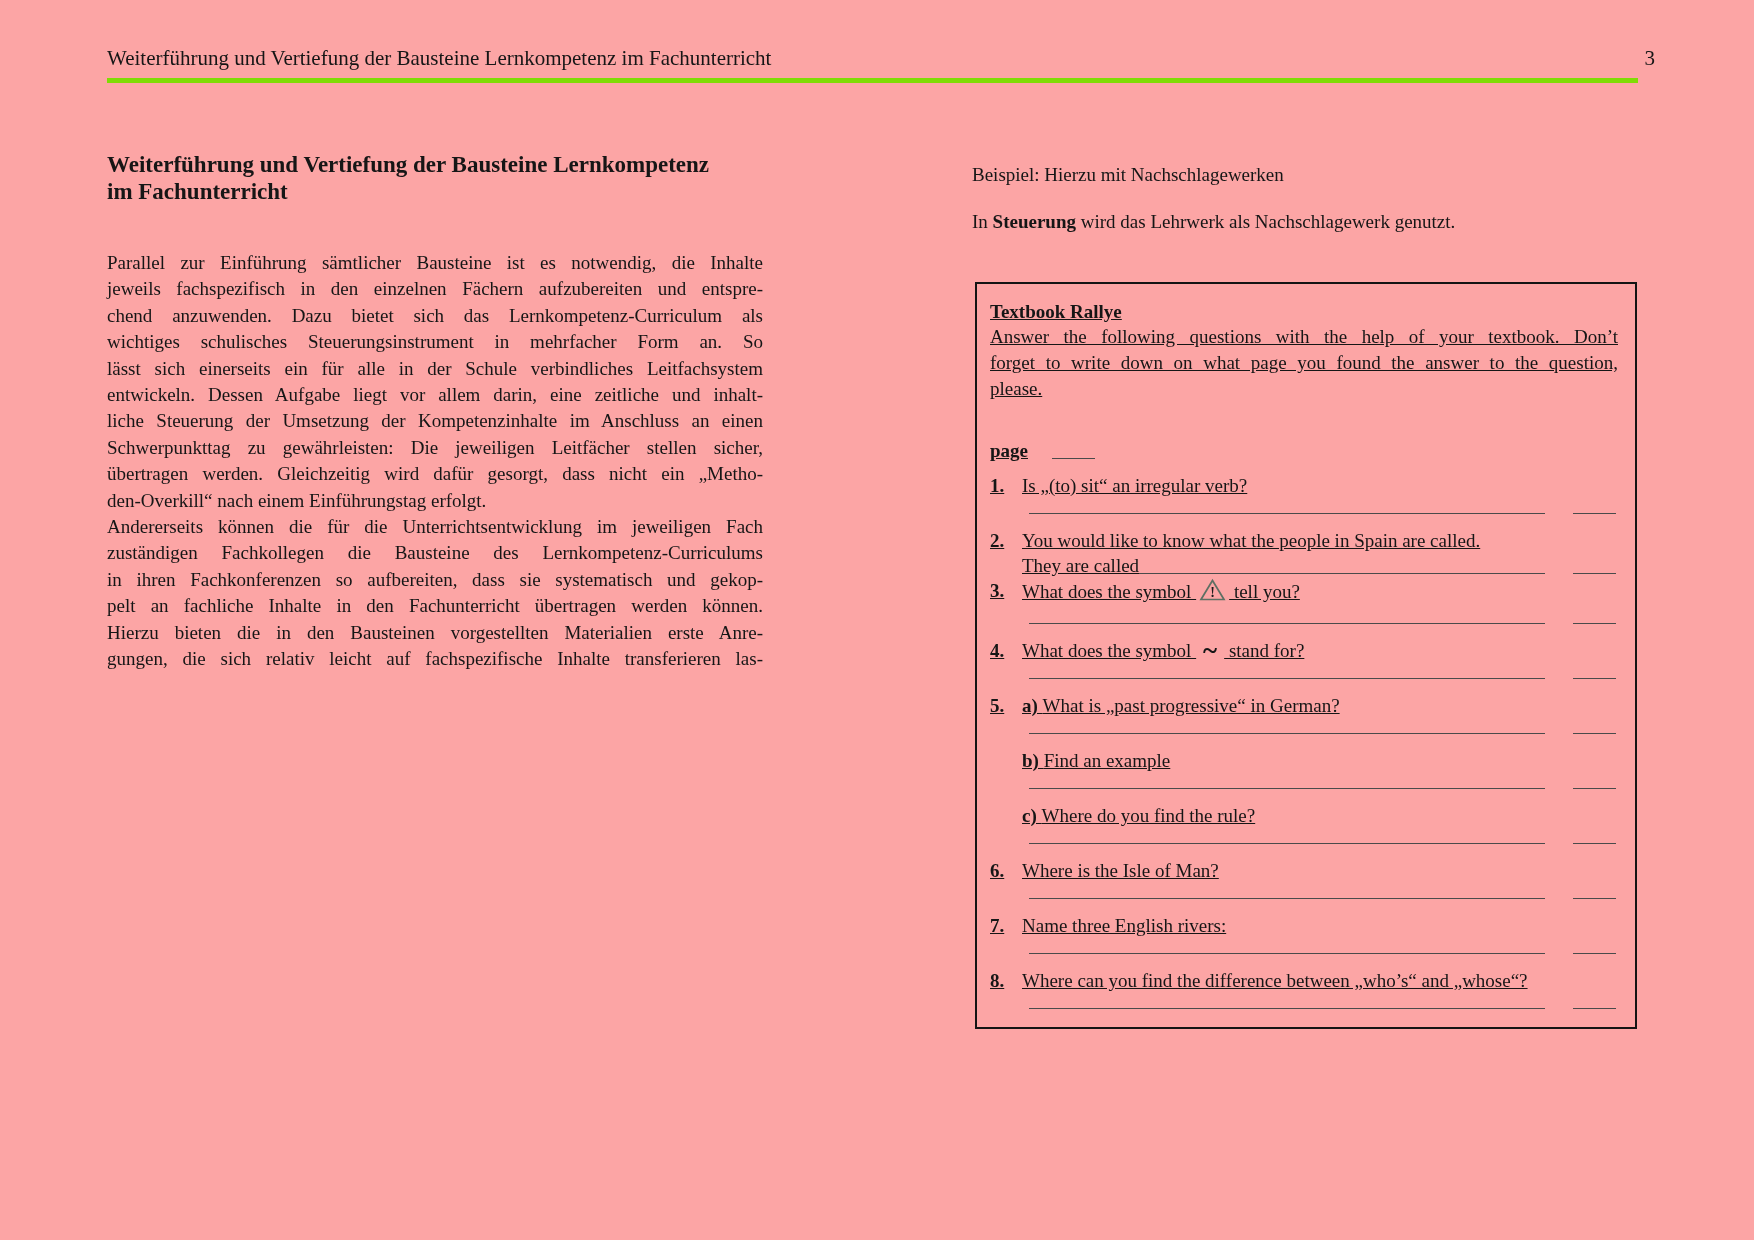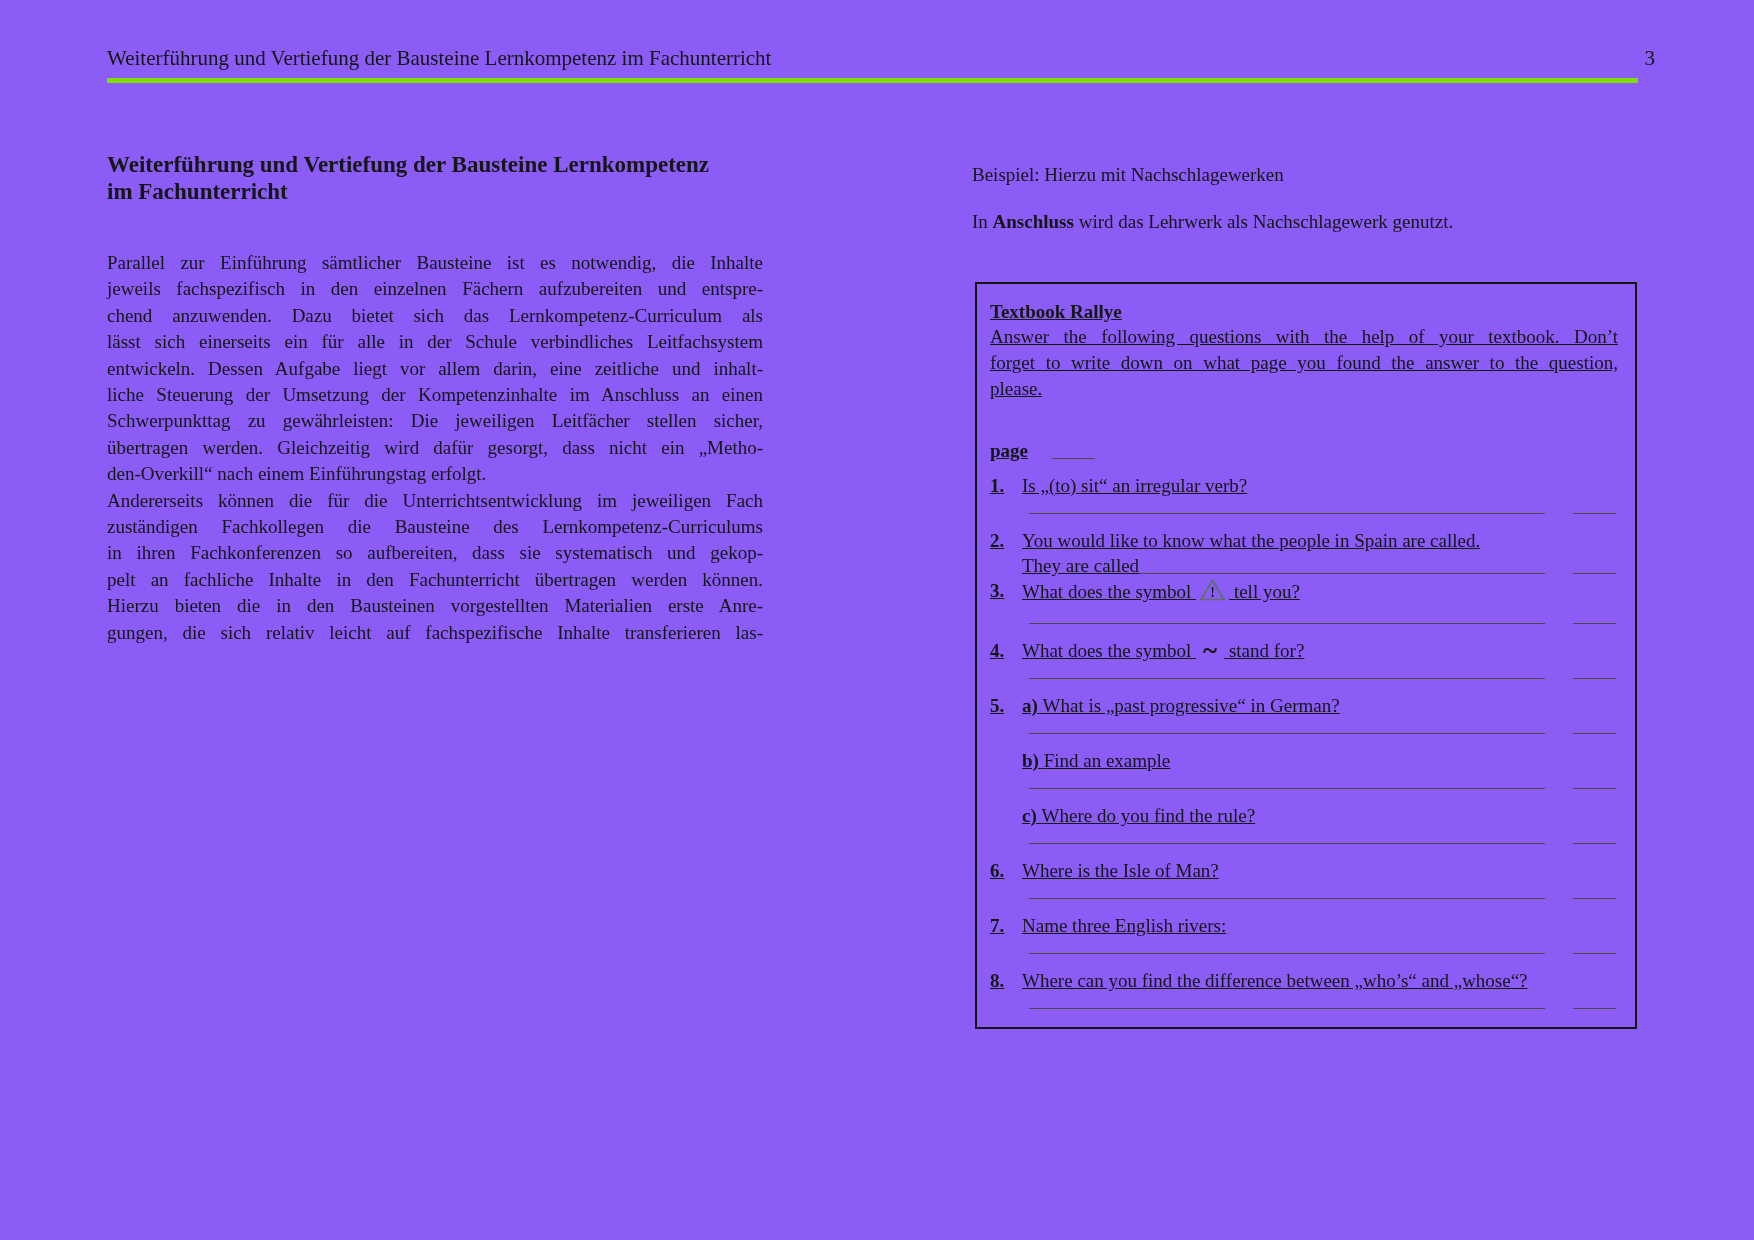--- a/index.html
+++ b/index.html
@@ -1,17 +1,17 @@
 <!DOCTYPE html>
 <html><head>
 <meta charset="utf-8">
 <style>
   html,body{margin:0;padding:0;background:#ffffff;}
   .page{
-    position:relative;width:1754px;height:1240px;background:#8b5cf6;
+    position:relative;width:1754px;height:1240px;background:#fca5a5;
     font-family:"Liberation Serif", serif;color:#161616;overflow:hidden;
   }
   
   .hdr-title{position:absolute;left:107px;top:46px;font-size:21px;white-space:nowrap;}
   .hdr-num{position:absolute;left:1610px;top:46px;width:45px;text-align:right;font-size:21px;}
   .rule{position:absolute;left:107px;top:78px;width:1531px;height:5px;background:#7fdc05;}
 
   
   .left-col{position:absolute;left:107px;top:151px;width:656px;}
   .heading{font-weight:bold;font-size:23px;line-height:27px;}
@@ -63,39 +63,40 @@
 
   <div class="left-col">
     <div class="heading">
       <div>Weiterführung und Vertiefung der Bausteine Lernkompetenz</div>
       <div>im Fachunterricht</div>
     </div>
     <div class="bodywrap">
         <div class="bline">Parallel zur Einführung sämtlicher Bausteine ist es notwendig, die Inhalte</div>
         <div class="bline">jeweils fachspezifisch in den einzelnen Fächern aufzubereiten und entspre-</div>
         <div class="bline">chend anzuwenden. Dazu bietet sich das Lernkompetenz-Curriculum als</div>
+        <div class="bline">wichtiges schulisches Steuerungsinstrument in mehrfacher Form an. So</div>
         <div class="bline">lässt sich einerseits ein für alle in der Schule verbindliches Leitfachsystem</div>
         <div class="bline">entwickeln. Dessen Aufgabe liegt vor allem darin, eine zeitliche und inhalt-</div>
         <div class="bline">liche Steuerung der Umsetzung der Kompetenzinhalte im Anschluss an einen</div>
         <div class="bline">Schwerpunkttag zu gewährleisten: Die jeweiligen Leitfächer stellen sicher,</div>
         <div class="bline">übertragen werden. Gleichzeitig wird dafür gesorgt, dass nicht ein „Metho-</div>
         <div class="bline last">den-Overkill“ nach einem Einführungstag erfolgt.</div>
         <div class="bline">Andererseits können die für die Unterrichtsentwicklung im jeweiligen Fach</div>
         <div class="bline">zuständigen Fachkollegen die Bausteine des Lernkompetenz-Curriculums</div>
         <div class="bline">in ihren Fachkonferenzen so aufbereiten, dass sie systematisch und gekop-</div>
         <div class="bline">pelt an fachliche Inhalte in den Fachunterricht übertragen werden können.</div>
         <div class="bline">Hierzu bieten die in den Bausteinen vorgestellten Materialien erste Anre-</div>
         <div class="bline">gungen, die sich relativ leicht auf fachspezifische Inhalte transferieren las-</div>
       </div>
   </div>
 
   <div class="right-col">
     <div class="example">Beispiel: Hierzu mit Nachschlagewerken</div>
     <div class="intro">
-      <span>In </span><b>Anschluss</b><span> wird das Lehrwerk als Nachschlagewerk genutzt.</span>
+      <span>In </span><b>Steuerung</b><span> wird das Lehrwerk als Nachschlagewerk genutzt.</span>
     </div>
 
     <div class="box">
       <div class="btitle">Textbook Rallye</div>
       <div id="instr">
           <div class="iline">Answer the following questions with the help of your textbook. Don’t</div>
           <div class="iline">forget to write down on what page you found the answer to the question,</div>
           <div class="iline last">please.</div>
         </div>
 

